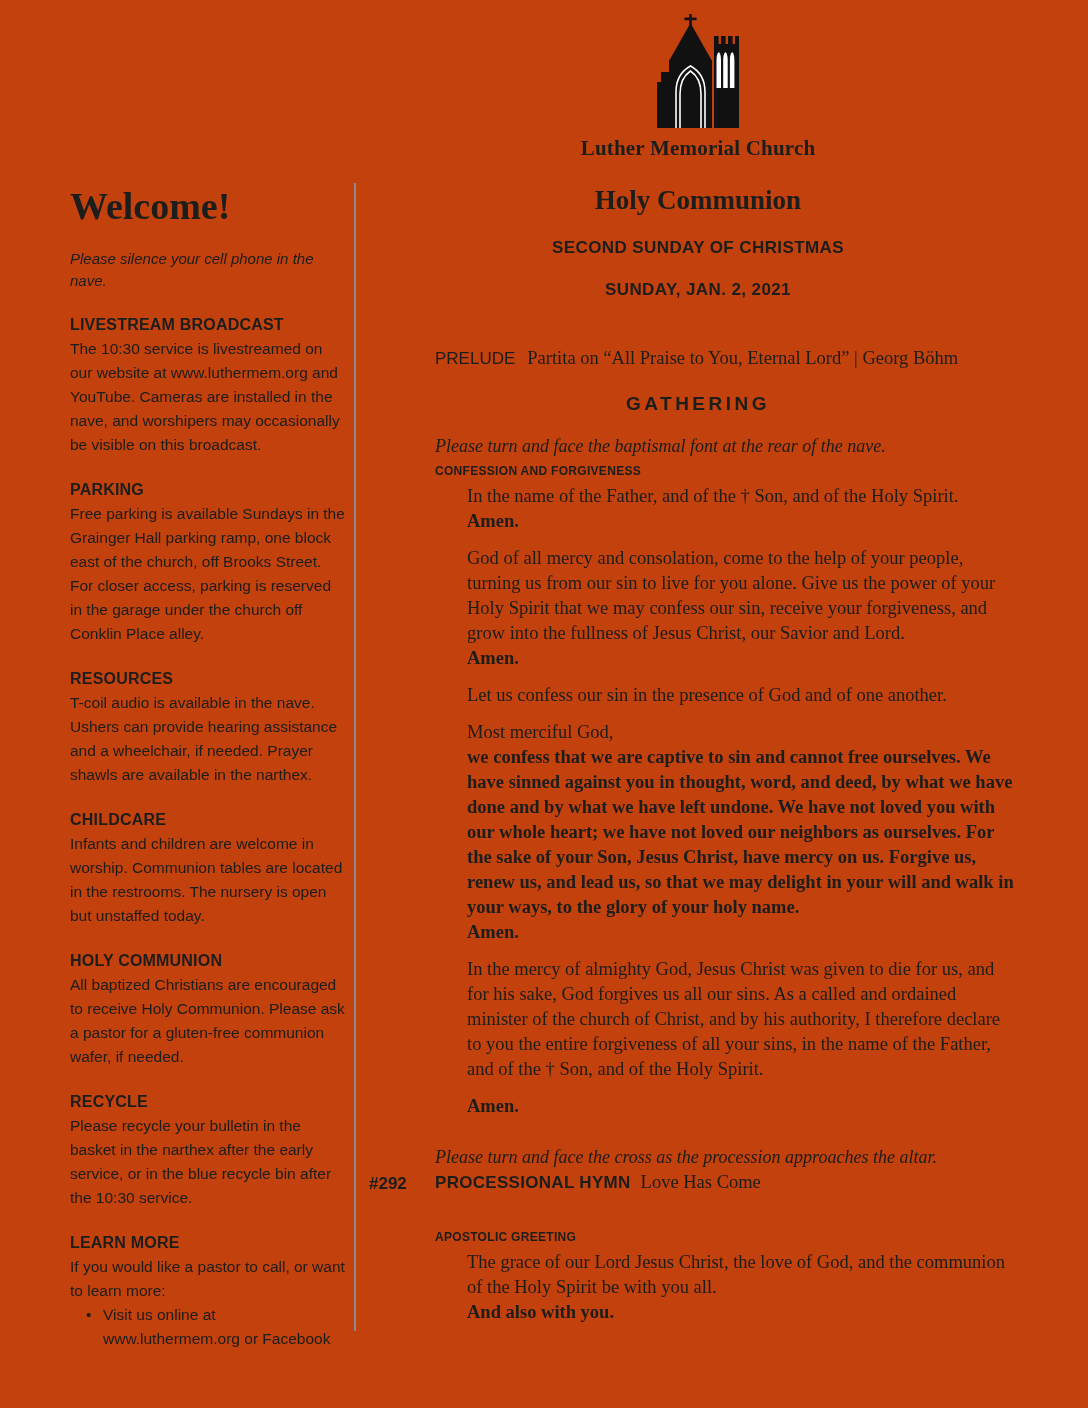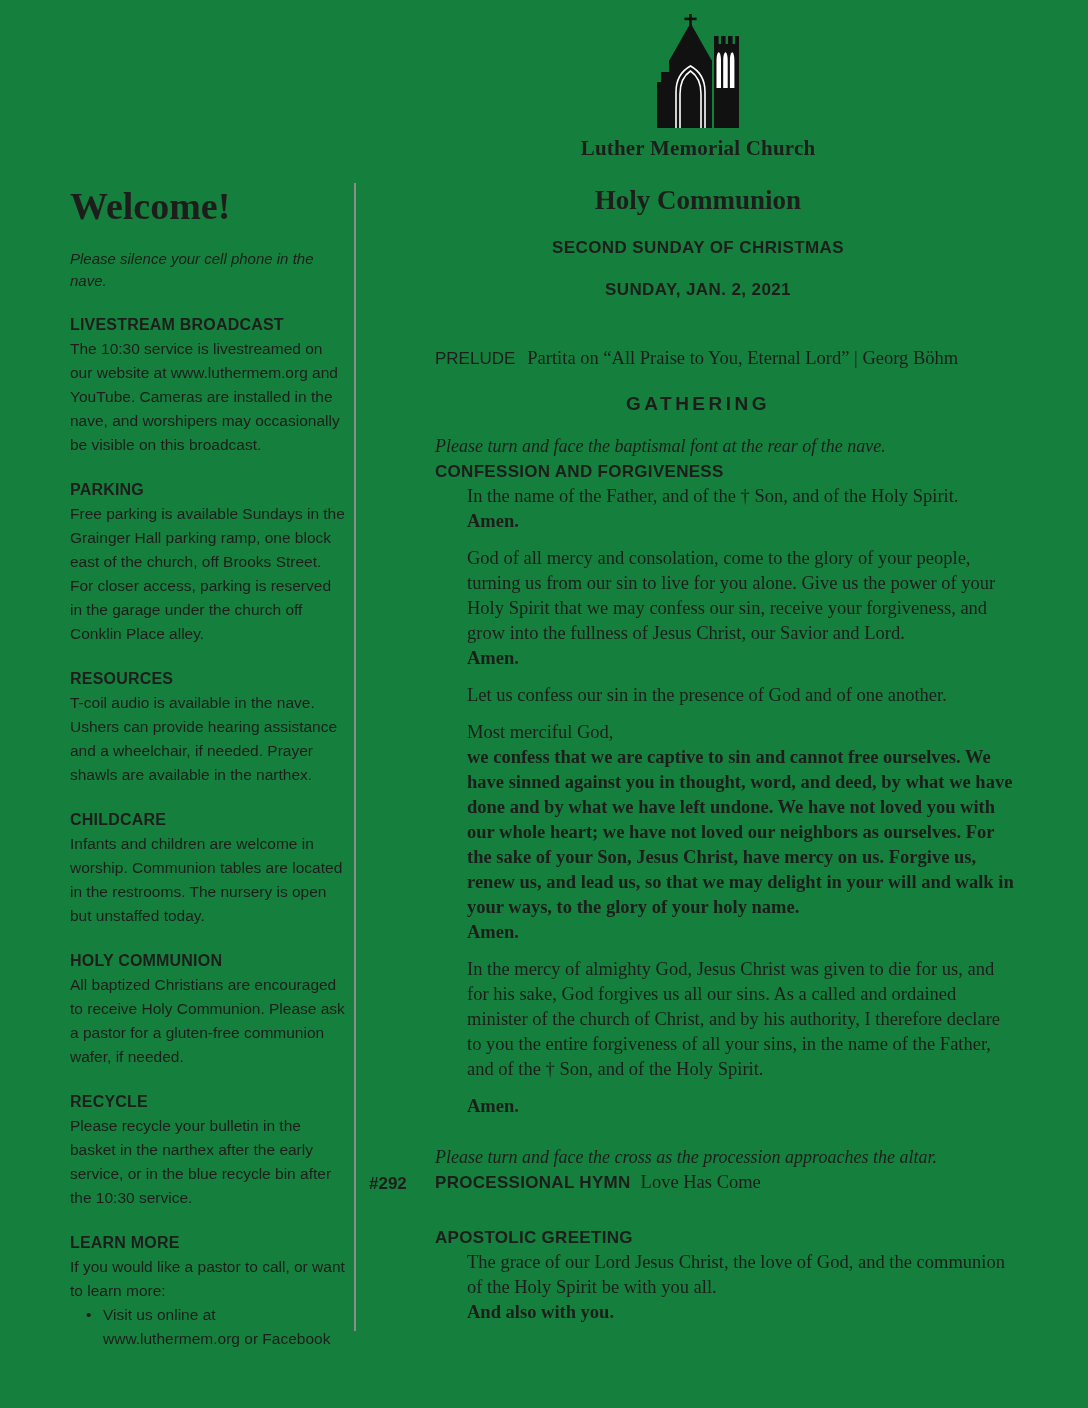--- a/index.html
+++ b/index.html
@@ -1,19 +1,19 @@
 <!DOCTYPE html>
 <html><head>
 <meta charset="utf-8">
 <style>
   html,body{margin:0;padding:0;background:#ffffff;}
   .page{
     position:relative;
     width:1088px;height:1408px;
-    background:#15803d;
+    background:#c2410c;
     color:#1d1d1b;
     overflow:hidden;
     font-family:"Liberation Sans",sans-serif;
   }
 
   
   .brand{position:absolute;left:356px;top:14px;width:684px;text-align:center;}
   .brand svg{width:84px;height:114px;display:inline-block;}
   .brand-name{margin-top:4px;font-family:"Liberation Serif",serif;font-weight:bold;font-size:21px;letter-spacing:.2px;}
 
@@ -38,21 +38,21 @@
   .prelude{margin:48px 25px 0 79px;font-family:"Liberation Serif",serif;font-size:18.5px;}
   .prelude-label{font-family:"Liberation Sans",sans-serif;font-weight:normal;font-size:17px;margin-right:12px;}
   .gathering{text-align:center;font-weight:bold;font-size:19px;letter-spacing:3.5px;margin-top:24px;}
   .liturgy{margin:19px 25px 0 79px;}
 
   .line{margin-top:12px;font-family:"Liberation Serif",serif;font-size:18.5px;line-height:25px;}
   .line.tight{margin-top:0;}
   .line.gap{margin-top:26px;}
   .line.gap-lg{margin-top:30px;}
   .line.rubric{font-style:italic;font-size:18px;}
-  .line.heading{font-family:"Liberation Sans",sans-serif;font-weight:bold;font-size:17px;letter-spacing:.3px;}
+  .line.heading{font-family:"Liberation Sans",sans-serif;font-weight:bold;font-size:12px;letter-spacing:.3px;}
   .line.response,.line.response-bold{padding-left:32px;}
   .line.response-bold{font-weight:bold;}
   .line.hymn{position:relative;}
   .hymn-num{position:absolute;left:-66px;top:1px;font-family:"Liberation Sans",sans-serif;font-weight:bold;font-size:17px;}
   .hymn .lit-heading{font-family:"Liberation Sans",sans-serif;font-weight:bold;font-size:17px;letter-spacing:.3px;}
   .hymn-title{margin-left:10px;}
 </style>
 </head>
 <body>
 
@@ -147,21 +147,21 @@
       <span class="prelude-label">PRELUDE</span><span>Partita on “All Praise to You, Eternal Lord” | Georg Böhm</span>
     </div>
 
     <div class="gathering">GATHERING</div>
 
     <div class="liturgy">
         <div class="line rubric tight">Please turn and face the baptismal font at the rear of the nave.</div>
         <div class="line heading tight">CONFESSION AND FORGIVENESS</div>
         <div class="line response tight">In the name of the Father, and of the † Son, and of the Holy Spirit.</div>
         <div class="line response-bold tight">Amen.</div>
-        <div class="line response">God of all mercy and consolation, come to the glory of your people, turning us from our sin to live for you alone. Give us the power of your Holy Spirit that we may confess our sin, receive your forgiveness, and grow into the fullness of Jesus Christ, our Savior and Lord.</div>
+        <div class="line response">God of all mercy and consolation, come to the help of your people, turning us from our sin to live for you alone. Give us the power of your Holy Spirit that we may confess our sin, receive your forgiveness, and grow into the fullness of Jesus Christ, our Savior and Lord.</div>
         <div class="line response-bold tight">Amen.</div>
         <div class="line response">Let us confess our sin in the presence of God and of one another.</div>
         <div class="line response">Most merciful God,</div>
         <div class="line response-bold tight">we confess that we are captive to sin and cannot free ourselves. We have sinned against you in thought, word, and deed, by what we have done and by what we have left undone. We have not loved you with our whole heart; we have not loved our neighbors as ourselves. For the sake of your Son, Jesus Christ, have mercy on us. Forgive us, renew us, and lead us, so that we may delight in your will and walk in your ways, to the glory of your holy name.</div>
         <div class="line response-bold tight">Amen.</div>
         <div class="line response">In the mercy of almighty God, Jesus Christ was given to die for us, and for his sake, God forgives us all our sins. As a called and ordained minister of the church of Christ, and by his authority, I therefore declare to you the entire forgiveness of all your sins, in the name of the Father, and of the † Son, and of the Holy Spirit.</div>
         <div class="line response-bold">Amen.</div>
         <div class="line rubric gap">Please turn and face the cross as the procession approaches the altar.</div>
         <div class="line hymn tight"><span class="hymn-num">#292</span><span class="lit-heading">PROCESSIONAL HYMN</span><span class="hymn-title">Love Has Come</span></div>
         <div class="line heading gap-lg">APOSTOLIC GREETING</div>

